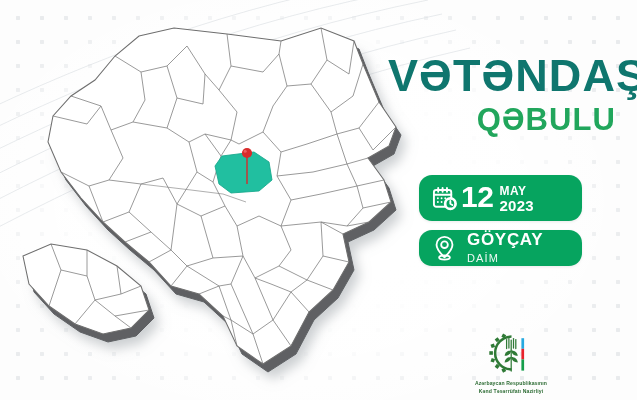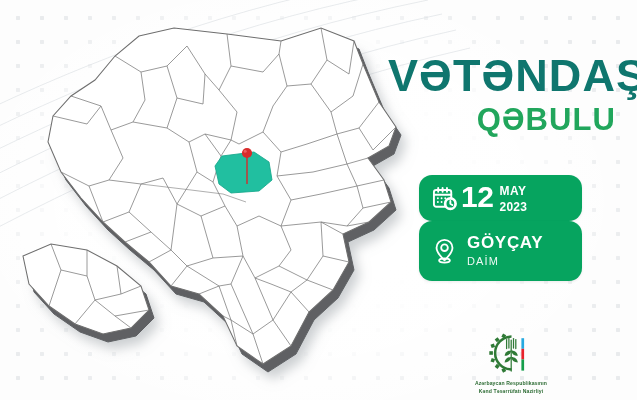--- a/index.html
+++ b/index.html
@@ -48,27 +48,27 @@
   }
   .badges { position:absolute; left:31px; top:175px; width:163px; }
   .badge {
     background:#06a45f;
     border-radius:13px;
     display:flex; align-items:center;
     color:#ffffff;
     box-shadow:0 1px 3px rgba(0,0,0,0.08);
   }
   .badge-date { height:46px; padding:0 13px 0 12px; }
-  .badge-loc  { height:60px; padding:0 13px 0 12px; }
+  .badge-loc  { height:36px; padding:0 13px 0 12px; margin-top:9px; }
   .badge-ico { flex:0 0 auto; display:flex; align-items:center; justify-content:center; }
   .date-text { display:flex; align-items:flex-start; margin-left:3px; }
   .date-day { font-size:30px; font-weight:bold; line-height:1; letter-spacing:-0.4px; }
   .date-my { margin-left:6px; line-height:1.02; }
   .date-mon { font-size:12px; font-weight:bold; letter-spacing:0.4px; }
-  .date-yr  { font-size:12px; font-weight:bold; letter-spacing:0.2px; }
+  .date-yr  { font-size:15px; font-weight:bold; letter-spacing:0.2px; }
   .loc-text { margin-left:9px; line-height:1.04; }
   .loc-name { font-size:17px; font-weight:bold; letter-spacing:0.7px; }
   .loc-sub  { font-size:11px; font-weight:normal; letter-spacing:1.1px; opacity:0.93; margin-top:1px; }
   
   .logo { position:absolute; left:38px; top:332px; width:170px; text-align:center; }
   .logo-mark { height:44px; display:flex; align-items:center; justify-content:center; }
   .logo-cap {
     margin-top:3px; font-size:5.1px; font-weight:bold; color:#2c6b33;
     line-height:1.62; letter-spacing:0.12px;
   }

